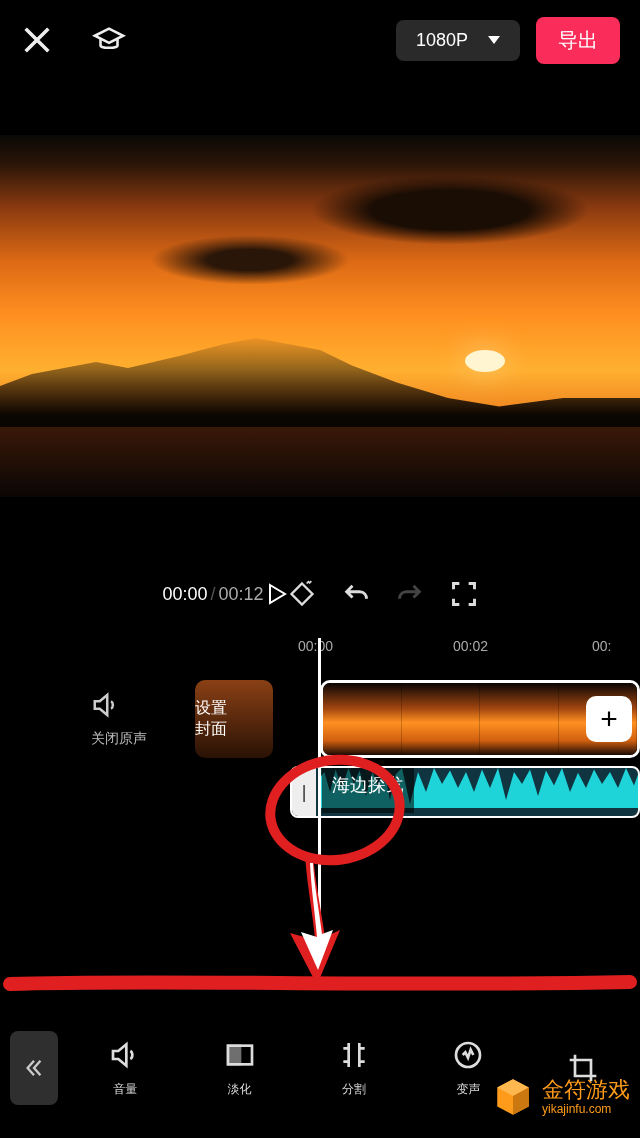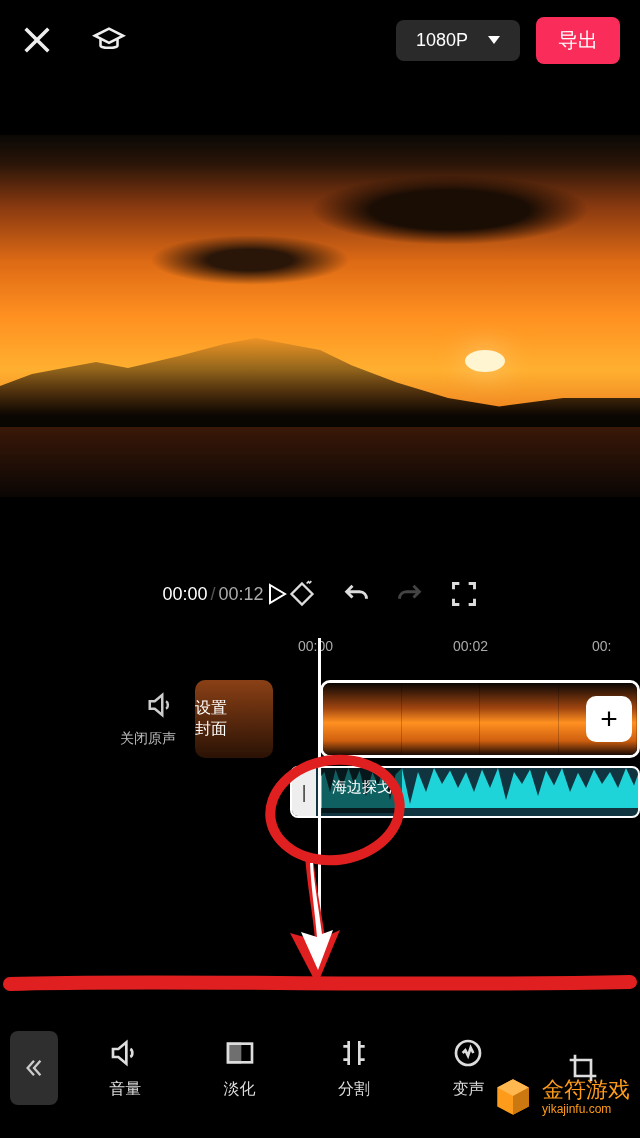--- a/index.html
+++ b/index.html
@@ -25,38 +25,38 @@
 .time .sep{color:#555;margin:0 3px}
 .play-ic{width:24px;height:28px;color:#fff}
 .ctrl-right{display:flex;align-items:center;gap:26px}
 .kf-ic,.undo-ic,.redo-ic,.full-ic{width:28px;height:28px;color:#ddd}
 .redo-ic{color:#444}
 .timeline{position:relative;height:280px;margin-top:5px}
 .tl-ruler{display:flex;font-size:14px;color:#aaa;position:relative;height:22px}
 .tl-tick{position:absolute}
 .playhead{position:absolute;left:318px;top:0;bottom:0;width:3px;background:#fff;z-index:5}
 .tl-row1{display:flex;align-items:center;height:78px;margin-top:20px;position:relative}
-.mute-col{position:absolute;left:120px;text-align:right}
+.mute-col{position:absolute;left:91px;text-align:left}
 .mute-ic{width:30px;height:30px;color:#ccc;margin:0 auto}
 .mute-txt{color:#bbb;font-size:14px;margin-top:6px}
 .cover-btn{position:absolute;left:195px;width:78px;height:78px;background:linear-gradient(to bottom,#8a4015,#2a1205);border-radius:10px;display:flex;flex-direction:column;align-items:flex-start;justify-content:center;color:#fff;font-size:16px;line-height:1.3;cursor:pointer}
 .clip-strip{position:absolute;left:320px;right:0;height:78px;display:flex;border:3px solid #fff;border-radius:10px;overflow:hidden}
 .clip-th{flex:1;background:linear-gradient(to bottom,#0a0604 0%,#a04510 35%,#ff9020 55%,#d0600f 80%,#1a0a04 100%);border-right:1px solid rgba(0,0,0,.2)}
 .add-btn{position:absolute;right:8px;width:46px;height:46px;background:#fff;border-radius:10px;display:flex;align-items:center;justify-content:center;font-size:30px;color:#000;z-index:6;cursor:pointer}
 .audio-track{position:absolute;left:290px;right:0;top:128px;height:52px;background:#103540;border:2px solid #fff;border-radius:8px;display:flex;align-items:center;overflow:hidden}
 .audio-handle{width:24px;height:100%;background:#eee;display:flex;align-items:center;justify-content:center;color:#333;font-size:18px}
-.audio-label{position:absolute;left:30px;bottom:3px;background:rgba(0,0,0,.55);color:#fff;font-size:15px;padding:16px 10px;z-index:3}
+.audio-label{position:absolute;left:30px;bottom:3px;background:rgba(0,0,0,.55);color:#fff;font-size:18px;padding:16px 10px;z-index:3}
 .waveform{position:absolute;left:26px;right:0;top:0;bottom:0}
 .annot{position:absolute;left:235px;top:755px;width:200px;height:280px;z-index:20;pointer-events:none}
 .red-circle{position:absolute;width:140px;height:110px;border:10px solid #e02020;border-radius:50%;top:0;left:30px;transform:rotate(-8deg)}
 .red-arrow{position:absolute;top:100px;left:50px;width:60px;height:130px}
 .red-underline{position:absolute;left:0;right:0;top:975px;height:18px;z-index:19}
 .bottom-tools{position:absolute;bottom:20px;left:0;right:0;height:100px;display:flex;align-items:center;padding:0 10px;gap:20px}
 .back-chev{width:48px;height:74px;background:#2f2f2f;border-radius:8px;display:flex;align-items:center;justify-content:center;color:#ccc;font-size:26px;cursor:pointer}
-.tool{flex:1;display:flex;flex-direction:column;align-items:center;gap:10px;color:#ddd;font-size:16px;cursor:pointer}
+.tool{flex:1;display:flex;flex-direction:column;align-items:center;gap:10px;color:#ddd;font-size:12px;cursor:pointer}
 .tool-ic{width:32px;height:32px}
 .watermark{position:absolute;right:10px;bottom:20px;z-index:40;display:flex;align-items:center;gap:8px}
 .wm-cube{width:42px;height:42px}
 .wm-txt{display:flex;flex-direction:column;line-height:1.1}
 .wm-t1{color:#ff9b1a;font-size:22px;font-weight:400}
 .wm-t2{color:#ff9b1a;font-size:12px}
 </style>
 </head>
 <body>
 

